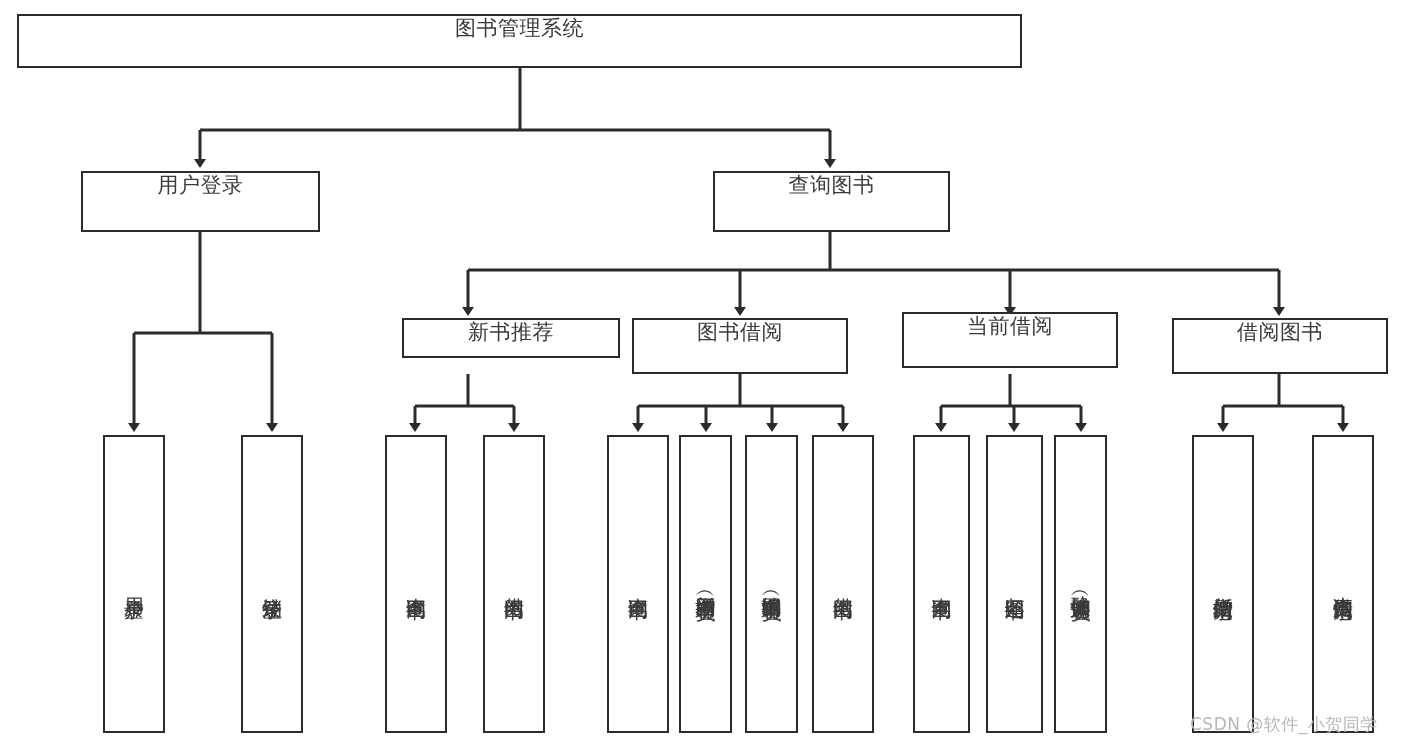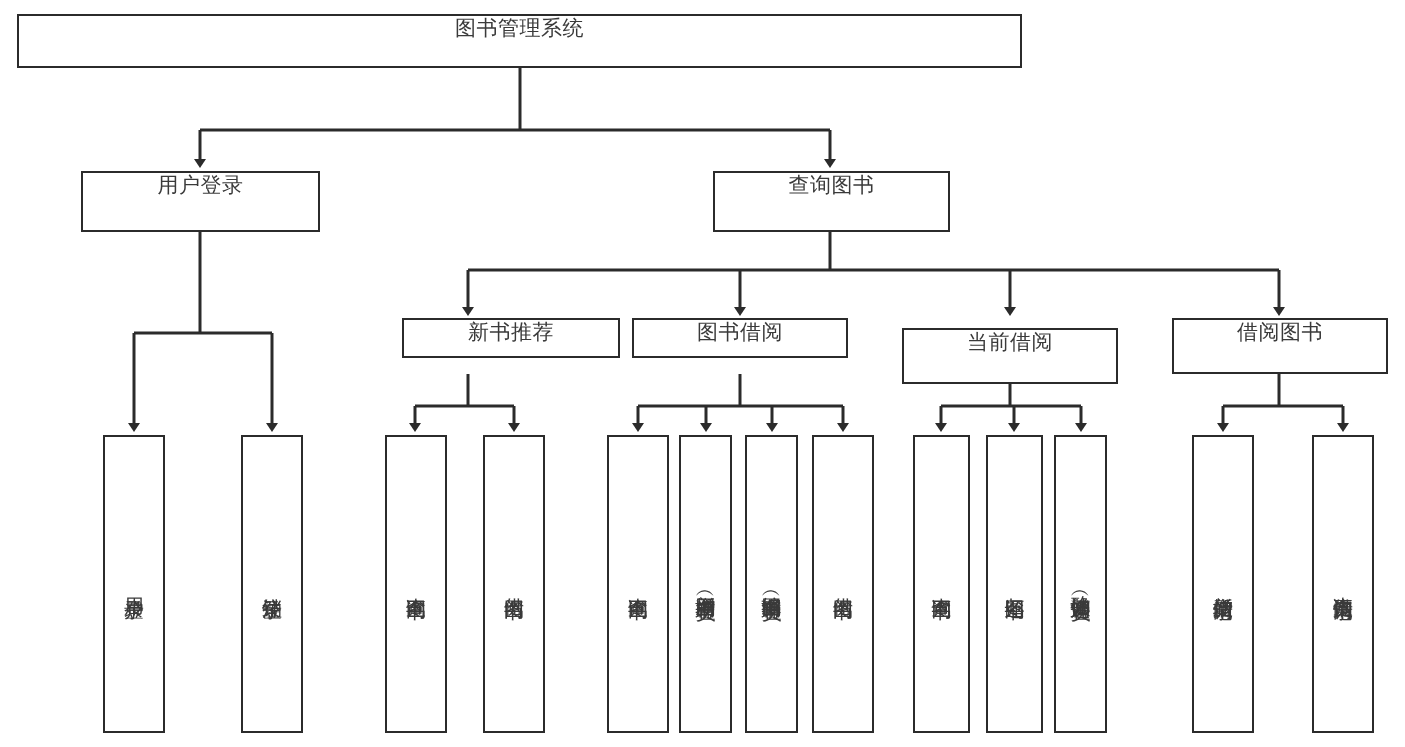--- a/index.html
+++ b/index.html
@@ -129,24 +129,24 @@
   <div class="node node-h" style="left:81px; top:171px; width:239px; height:61px;">
     <span class="label">用户登录</span>
   </div>
   <div class="node node-h" style="left:713px; top:171px; width:237px; height:61px;">
     <span class="label">查询图书</span>
   </div>
 
   <div class="node node-h" style="left:360px; top:318px; width:218px; height:40px;margin-left:42px;">
     <span class="label">新书推荐</span>
   </div>
-  <div class="node node-h" style="left:632px; top:318px; width:216px; height:40px;">
+  <div class="node node-h" style="left:632px; top:318px; width:216px; height:56px;">
     <span class="label">图书借阅</span>
   </div>
-  <div class="node node-h" style="left:902px; top:328px; width:216px; height:56px;">
+  <div class="node node-h" style="left:902px; top:312px; width:216px; height:56px;">
     <span class="label">当前借阅</span>
   </div>
   <div class="node node-h" style="left:1172px; top:318px; width:216px; height:56px;">
     <span class="label">借阅图书</span>
   </div>
 
   <div class="node node-v" style="left:103px; top:435px; width:62px; height:298px;">
     <span class="label">用户登录</span>
   </div>
   <div class="node node-v" style="left:241px; top:435px; width:62px; height:298px;">
@@ -179,14 +179,15 @@
   <div class="node node-v" style="left:1054px; top:435px; width:53px; height:298px;">
     <span class="label">确认归还（管理员）</span>
   </div>
   <div class="node node-v" style="left:1192px; top:435px; width:62px; height:298px;">
     <span class="label">新增借阅记录</span>
   </div>
   <div class="node node-v" style="left:1312px; top:435px; width:62px; height:298px;">
     <span class="label">查询借阅记录</span>
   </div>
 
+  <div class="watermark" style="left:1190px; top:713px;">CSDN @软件_小贺同学</div>
 
 </div>
 
 </body></html>

